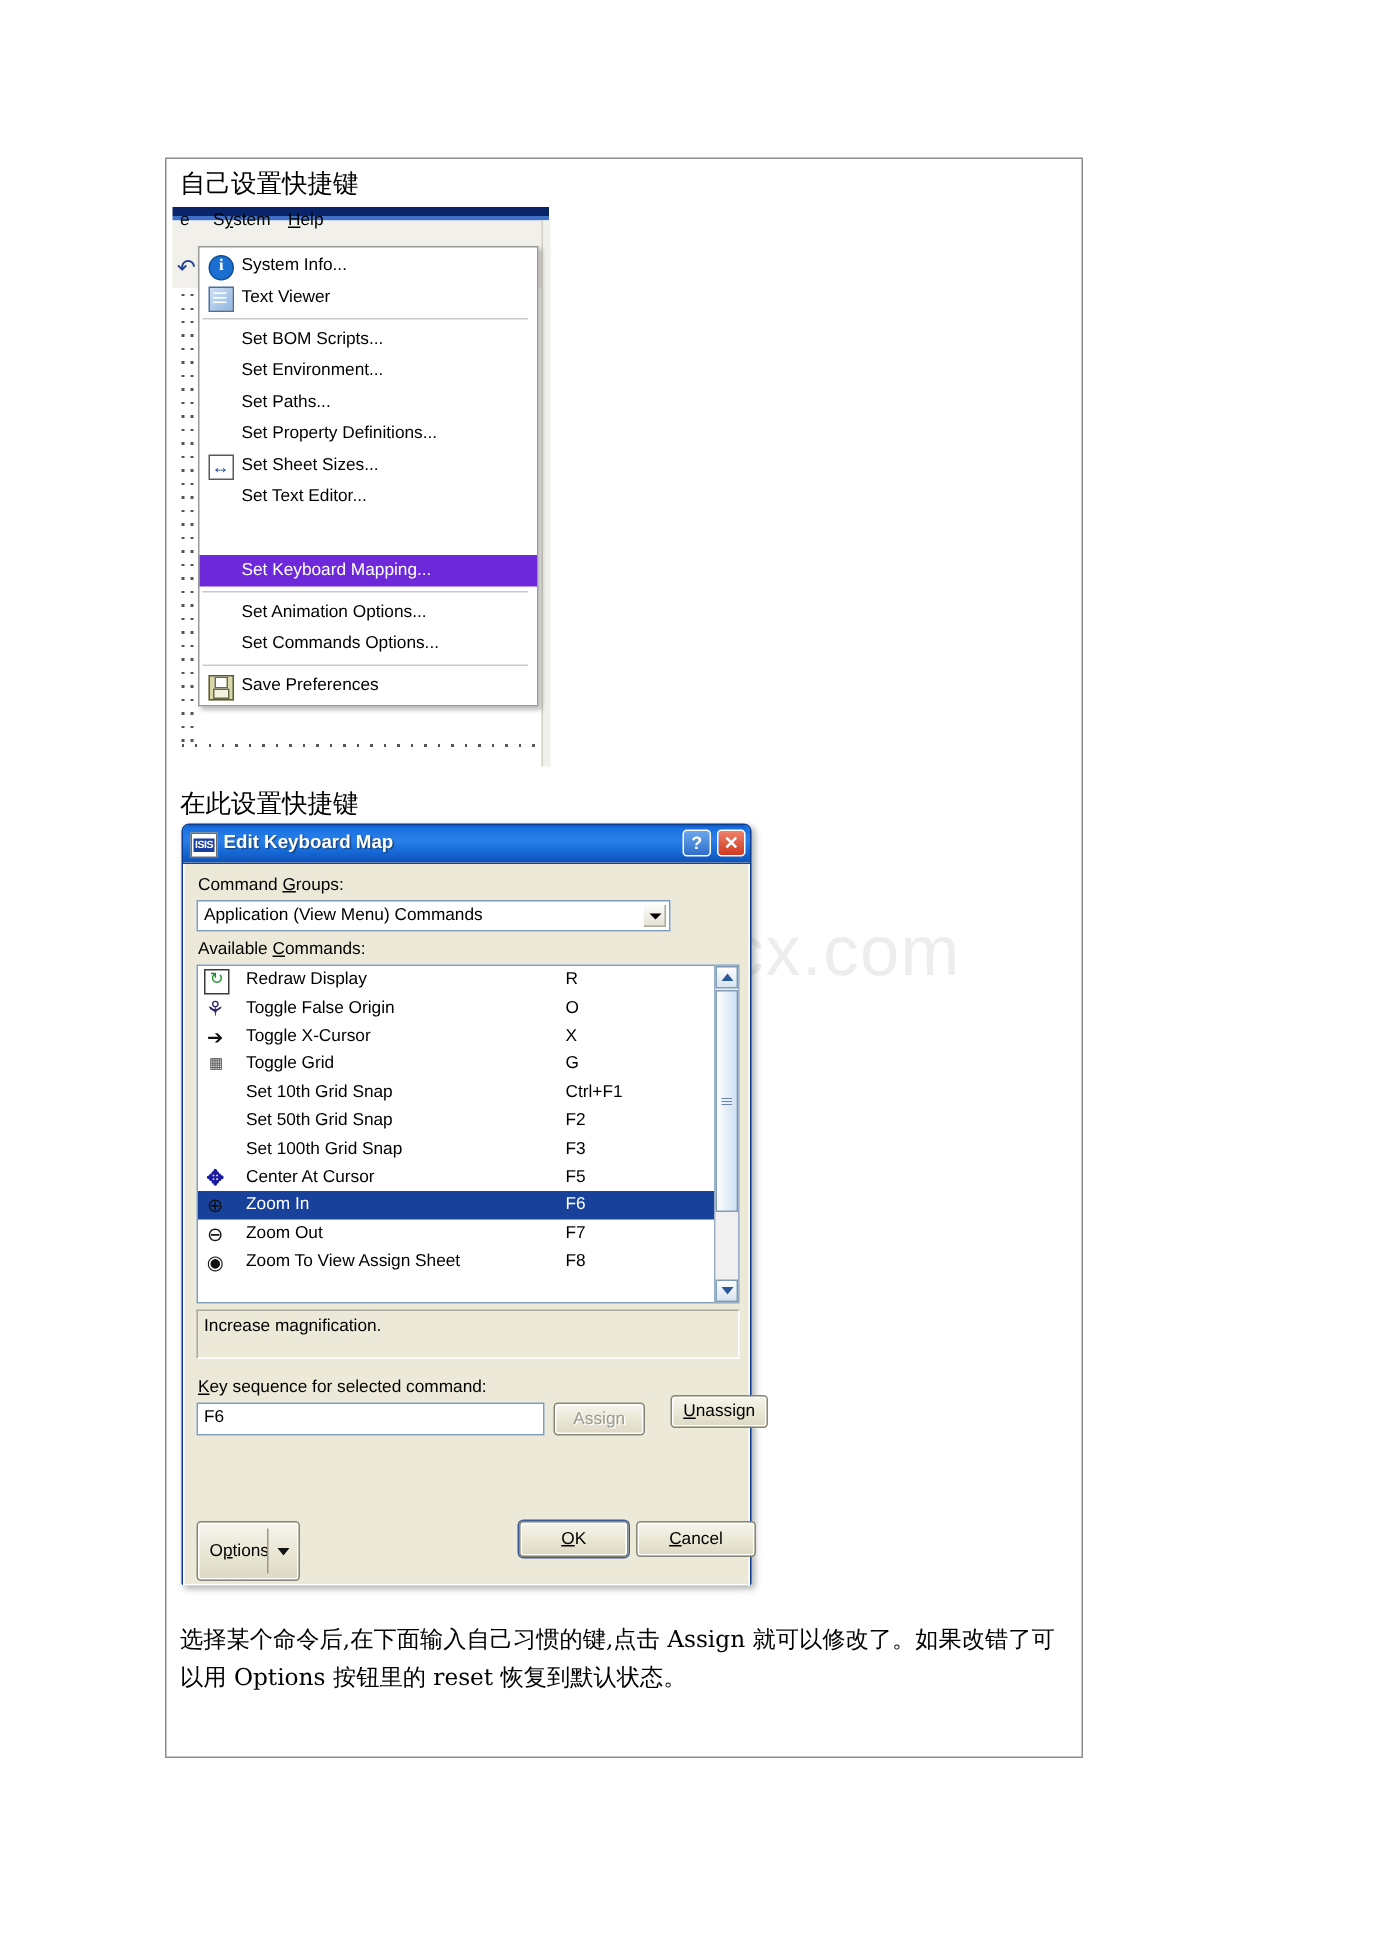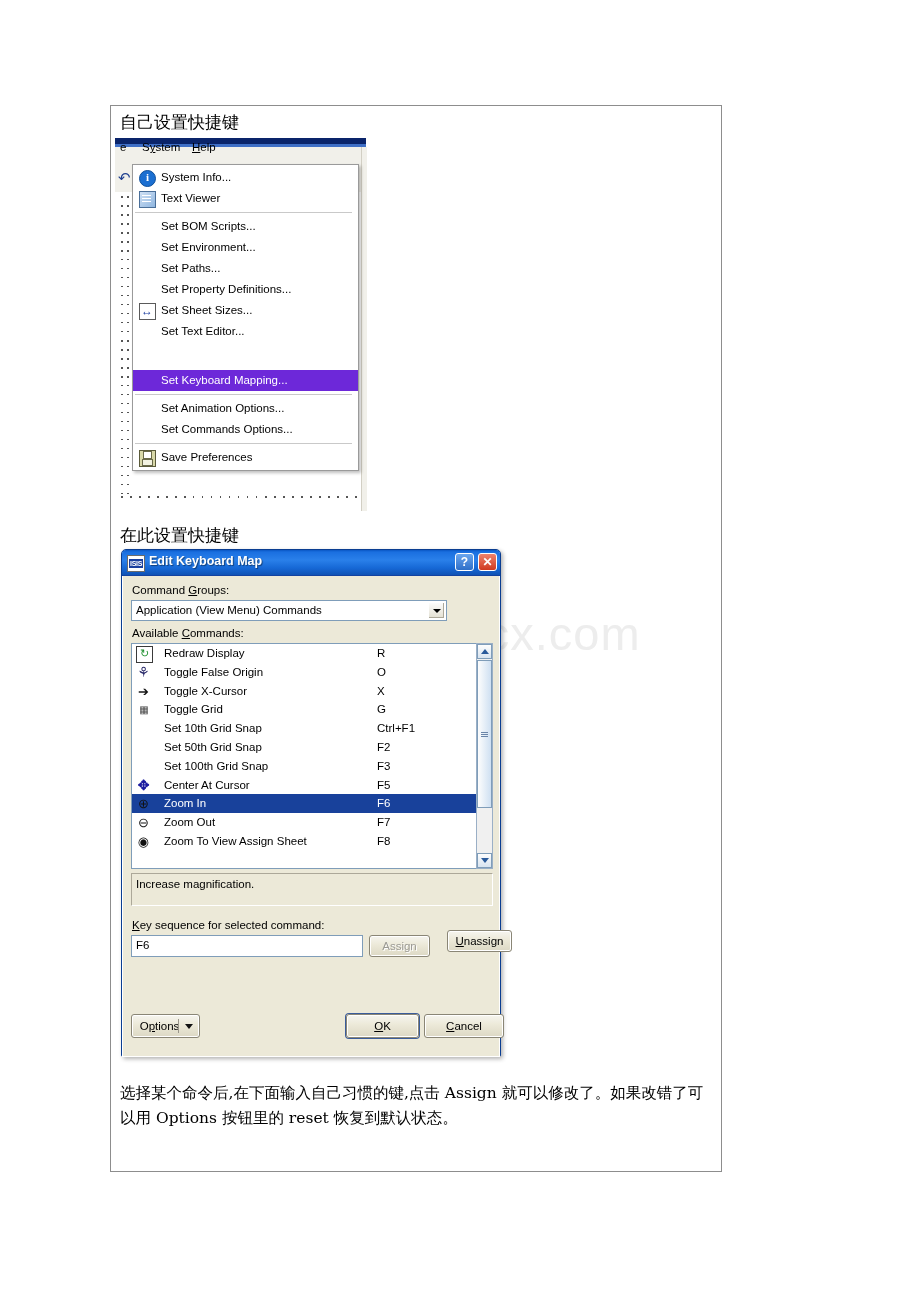--- a/index.html
+++ b/index.html
@@ -622,21 +622,21 @@
         <span>F6</span>
       </div>
 
       <div class="btn disabled" style="left:246px; top:359px; width:61px; height:22px;">
         <span>Assign</span>
       </div>
       <div class="btn" style="left:312px; top:354px; width:65px; height:22px;margin-left:12px;">
         <span><span class="ul">U</span>nassign</span>
       </div>
 
-      <div class="btn" style="left:8px; top:438px; width:69px; height:24px;">
+      <div class="btn" style="left:8px; top:438px; width:69px; height:40px;">
         <span style="margin-right:12px;">O<span class="ul">p</span>tions</span>
         <i class="btn-options-split"></i>
         <i class="btn-options-arrow"></i>
       </div>
 
       <div class="btn default" style="left:223px; top:438px; width:73px; height:24px;">
         <span><span class="ul">O</span>K</span>
       </div>
       <div class="btn" style="left:301px; top:438px; width:80px; height:24px;">
         <span><span class="ul">C</span>ancel</span>

